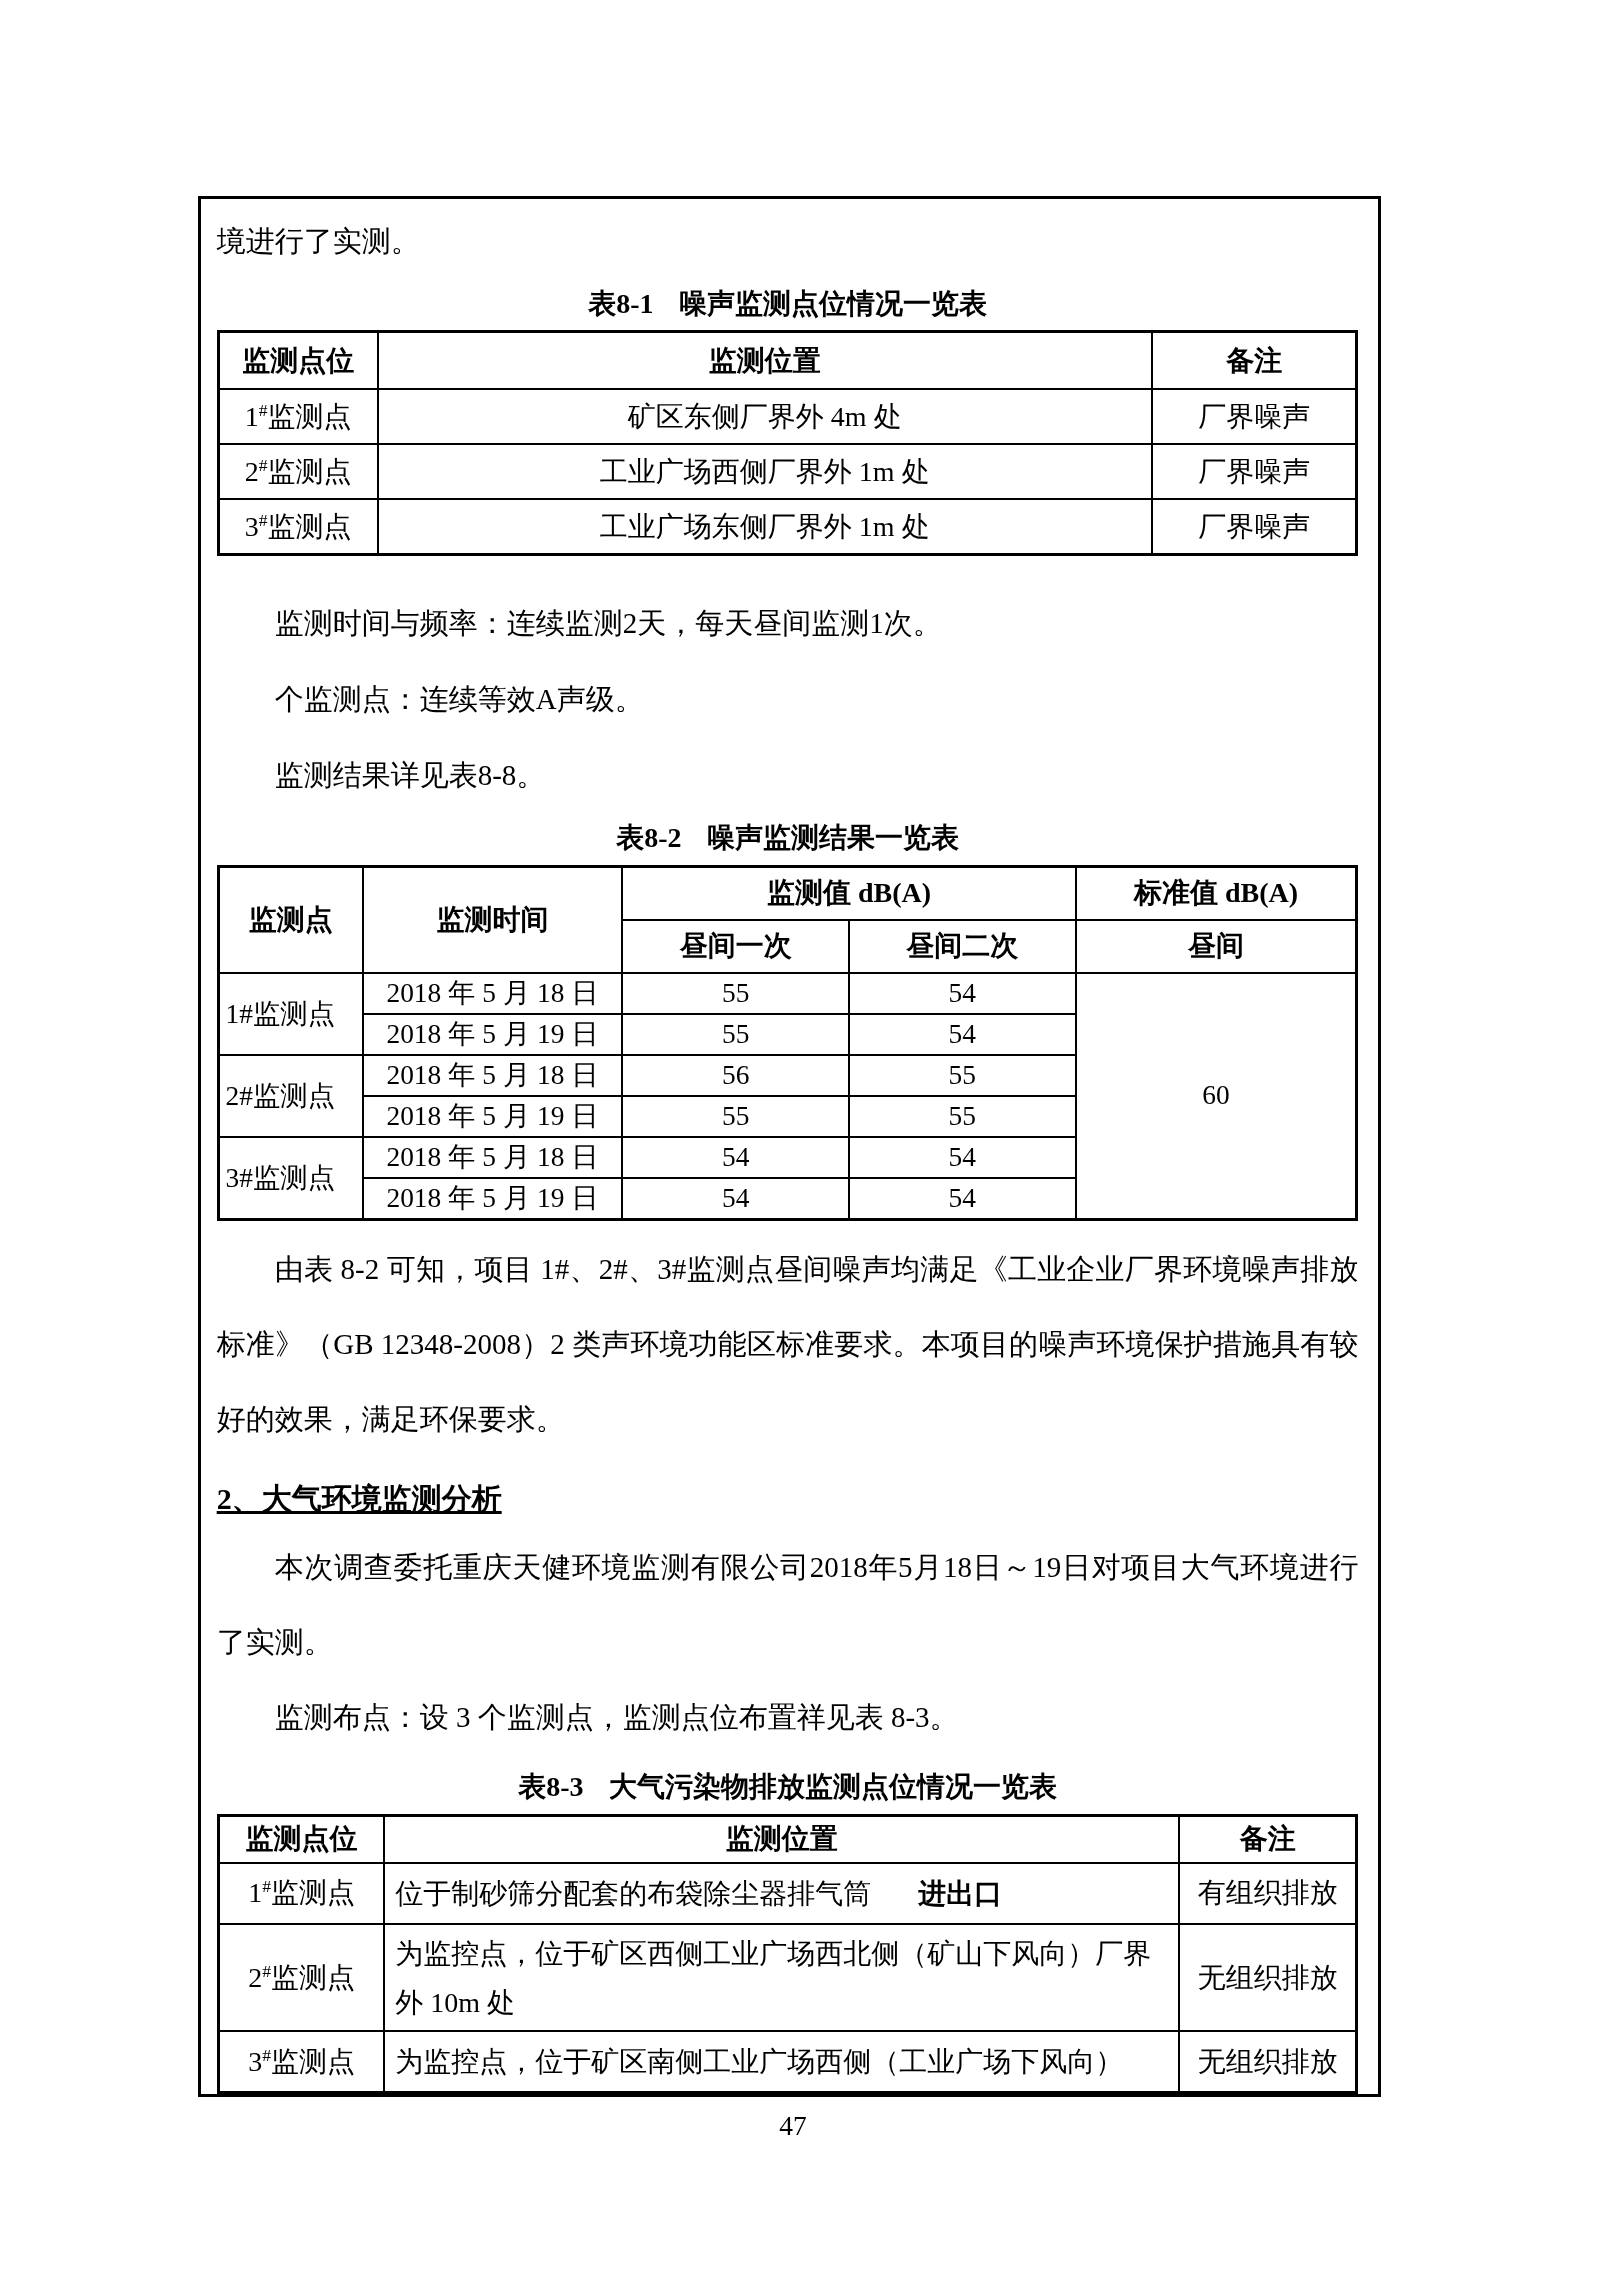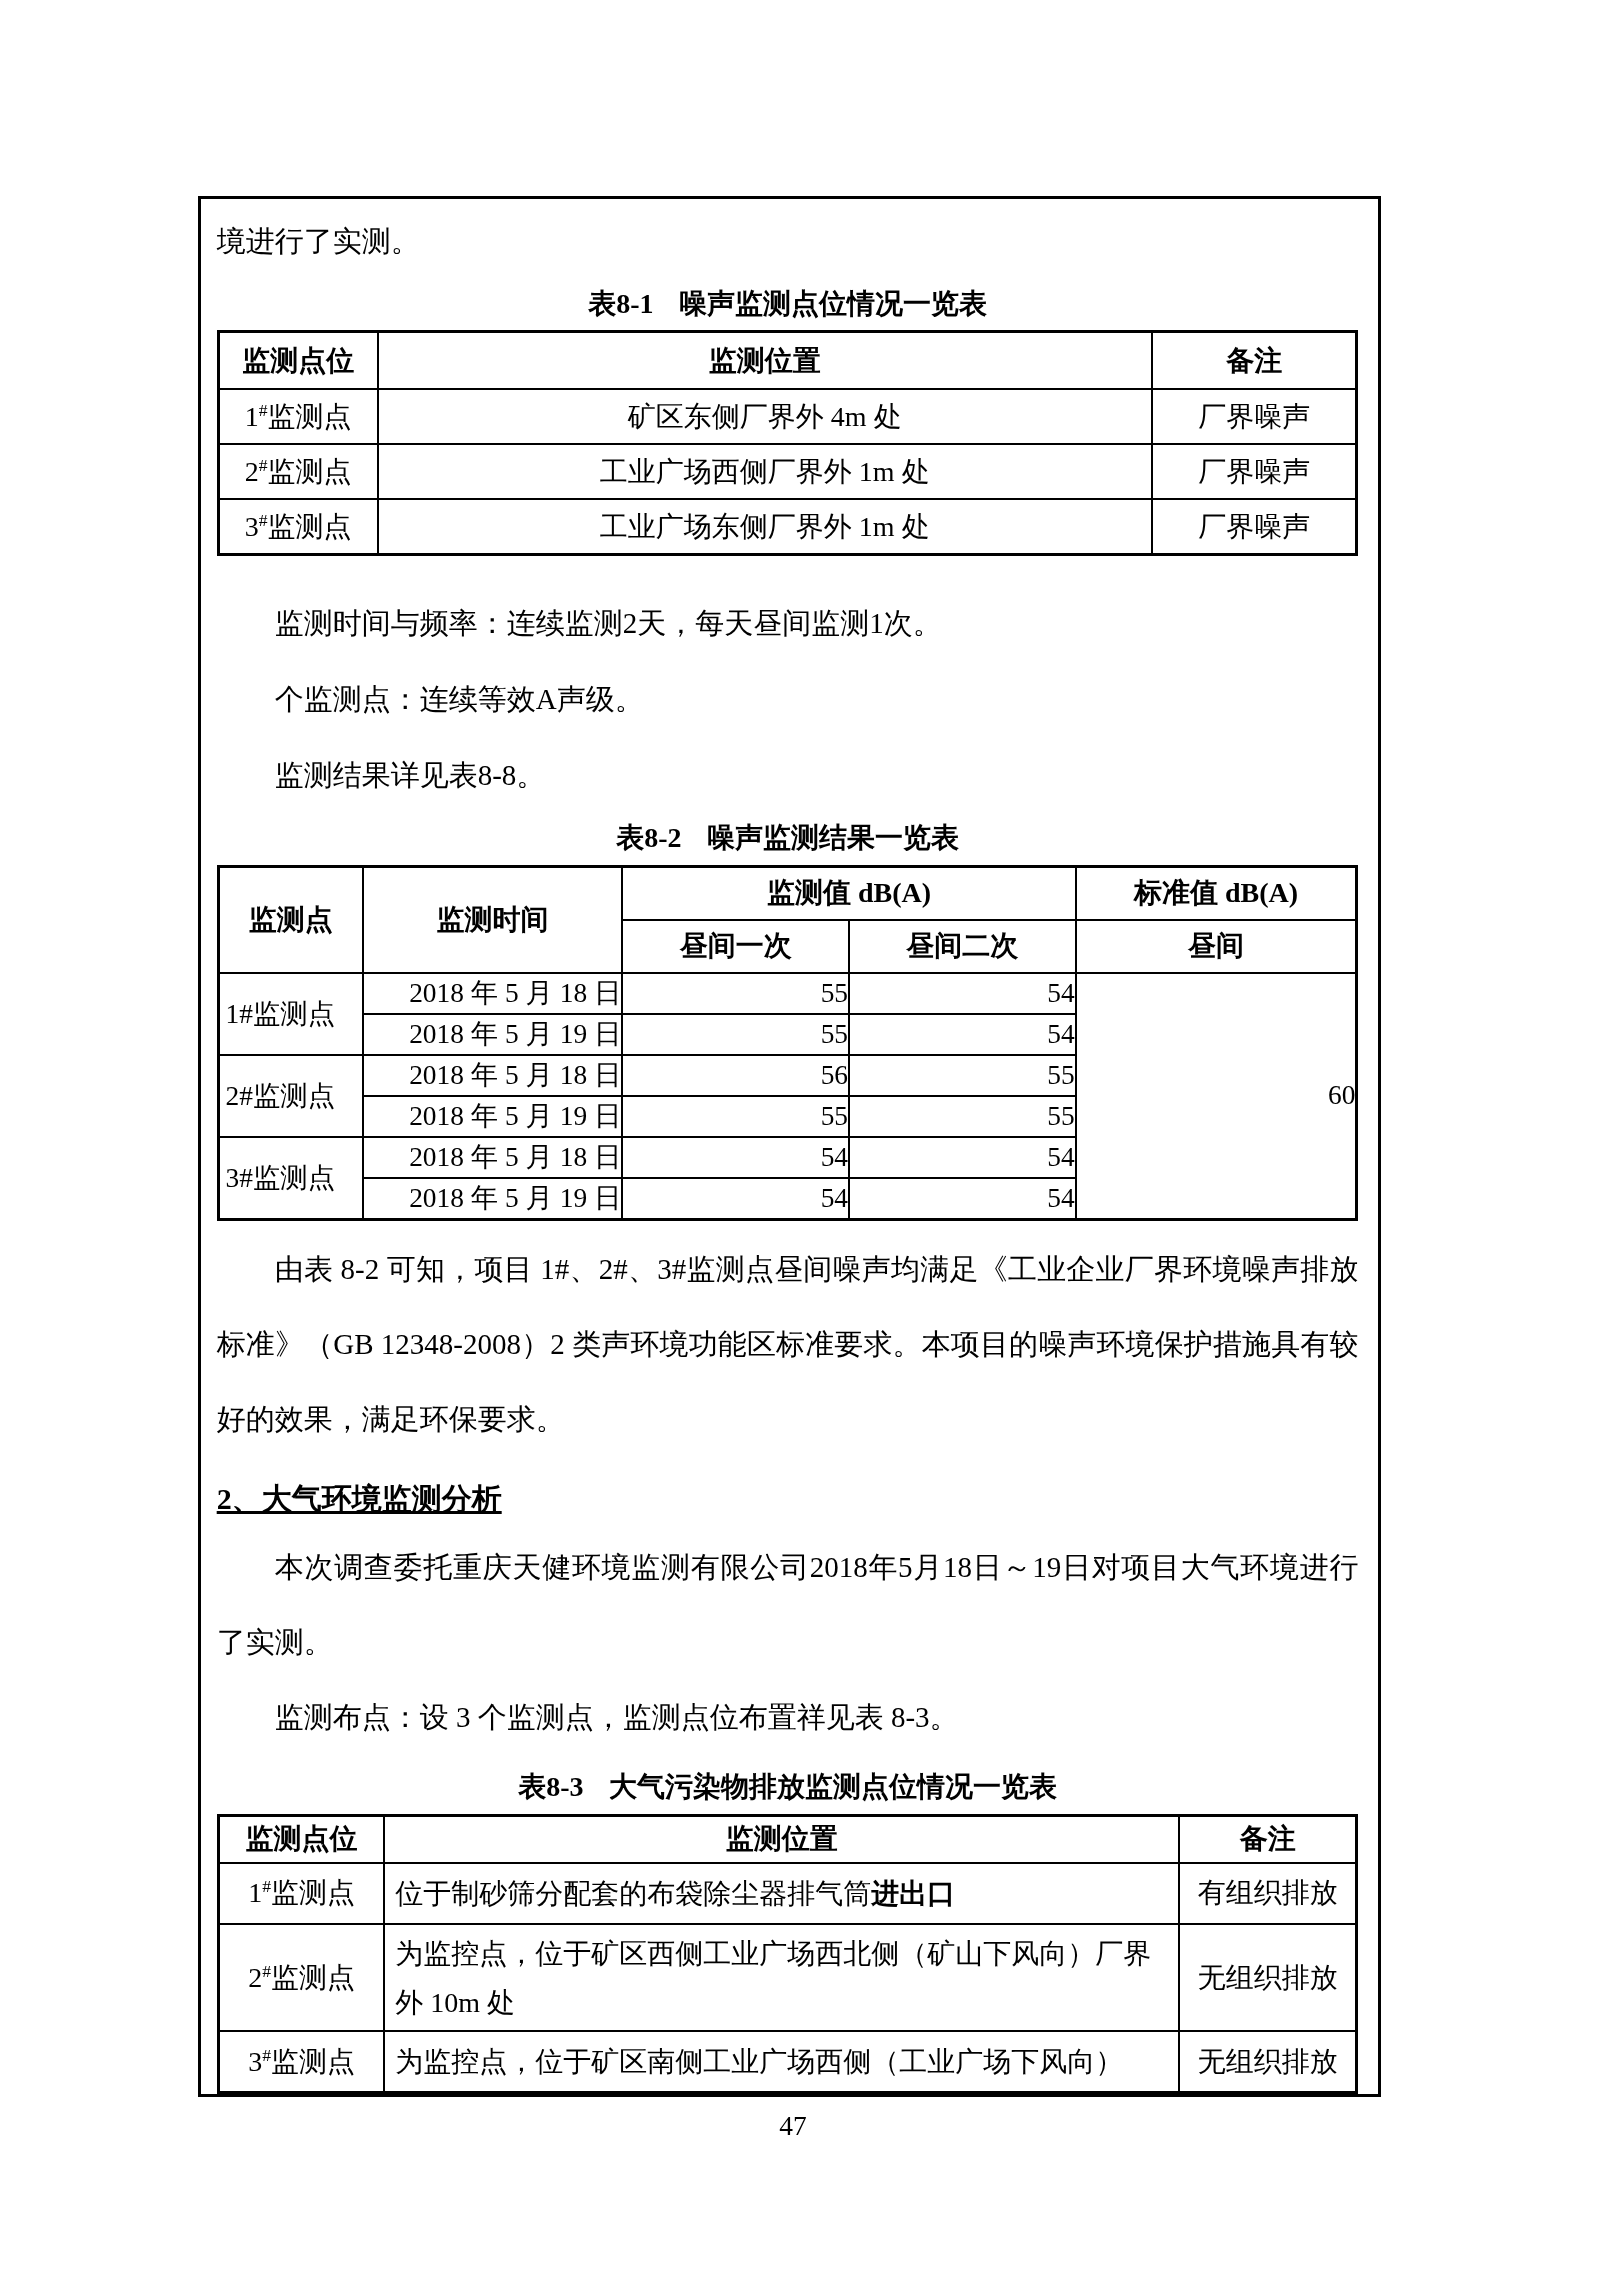--- a/index.html
+++ b/index.html
@@ -49,35 +49,35 @@
     border: 2.9px solid #000;
     text-align: center;
     font-size: 28px;
     padding: 0;
     overflow: hidden;
   }
   th { font-weight: bold; }
   .t1 th { height: 55px; }
   .t1 td { height: 53px; }
   .t2 th { height: 51px; }
-  .t2 td { height: 39px; font-size: 27.4px; text-align: right; }
+  .t2 td { height: 39px; font-size: 27.4px; }
   .t2 td.pt { text-align: left; padding-left: 5.9px; }
   .t3 th { height: 45px; }
   .t3 td { height: 51px; }
   .t3 td.loc {
     text-align: left;
     padding: 3.9px 9.8px;
     line-height: 49px;
   }
   .sup {
     font-size: 17.6px;
     vertical-align: super;
     line-height: 0;
   }
-  .bold { font-weight: bold; }
+  .bold { font-weight: bold; margin-left: 47px; }
   .heading {
     font-size: 30px;
     font-weight: bold;
     line-height: 63px;
     margin: 9.8px 0 0 0;
     text-decoration: underline;
   }
   .page-num {
     width: 1190px;
     margin-left: 198px;

